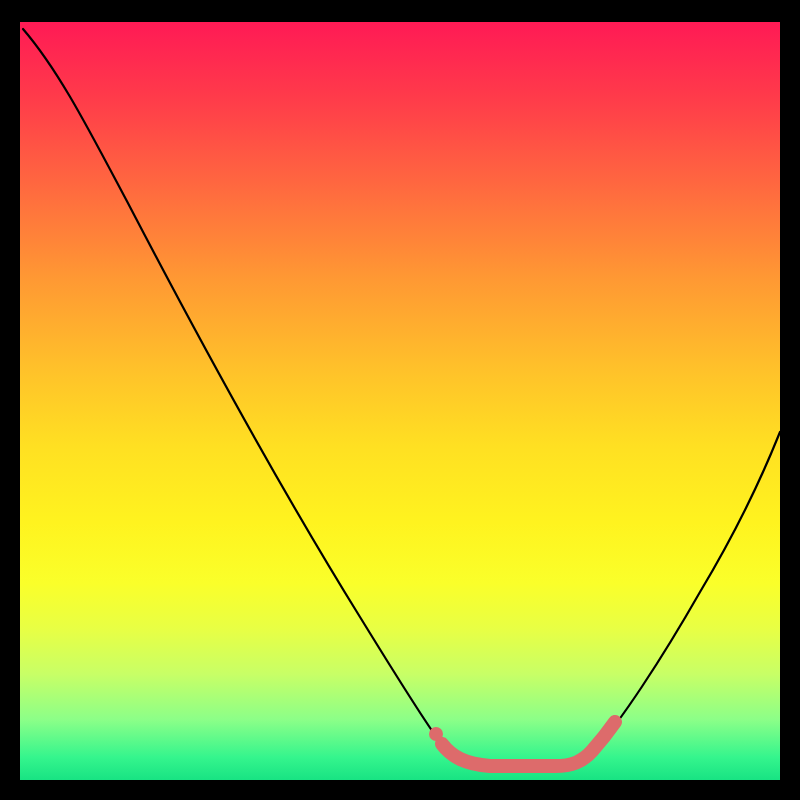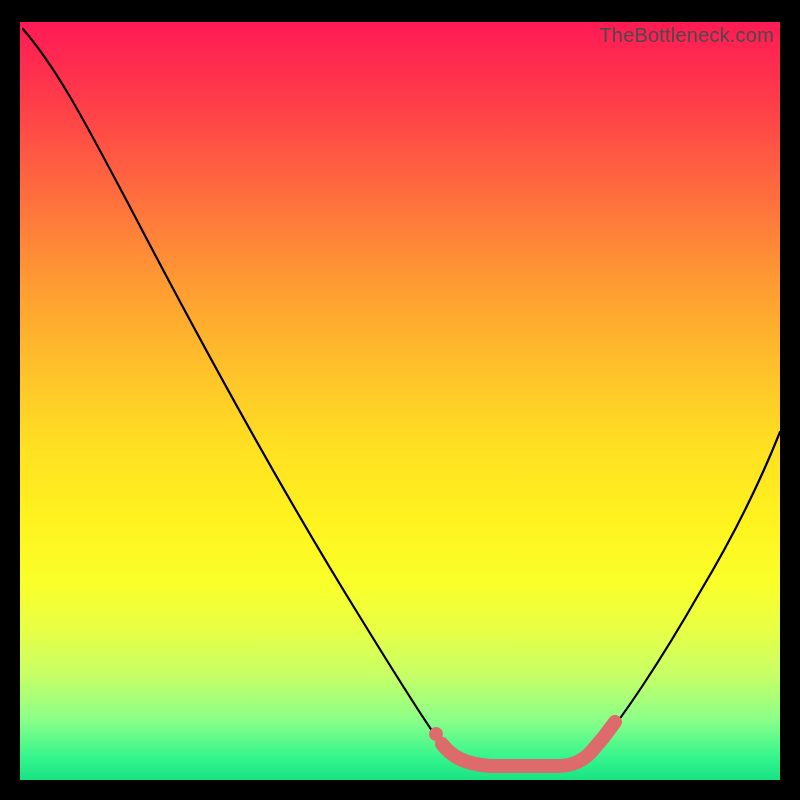--- a/index.html
+++ b/index.html
@@ -80,14 +80,13 @@
 
     <path d="M 422 722
          C 432 735, 445 742, 470 744
          L 535 744
          C 552 744, 562 740, 572 729
          C 580 720, 588 710, 595 700" fill="none" stroke="#dd6b6b" stroke-width="14" stroke-linecap="round" stroke-linejoin="round"></path>
 
     <circle cx="416" cy="712" r="7" fill="#dd6b6b"></circle>
   </svg>
 
-  <div class="watermark">TheBottleneck.com</div>
 </div>
 
 </body></html>

